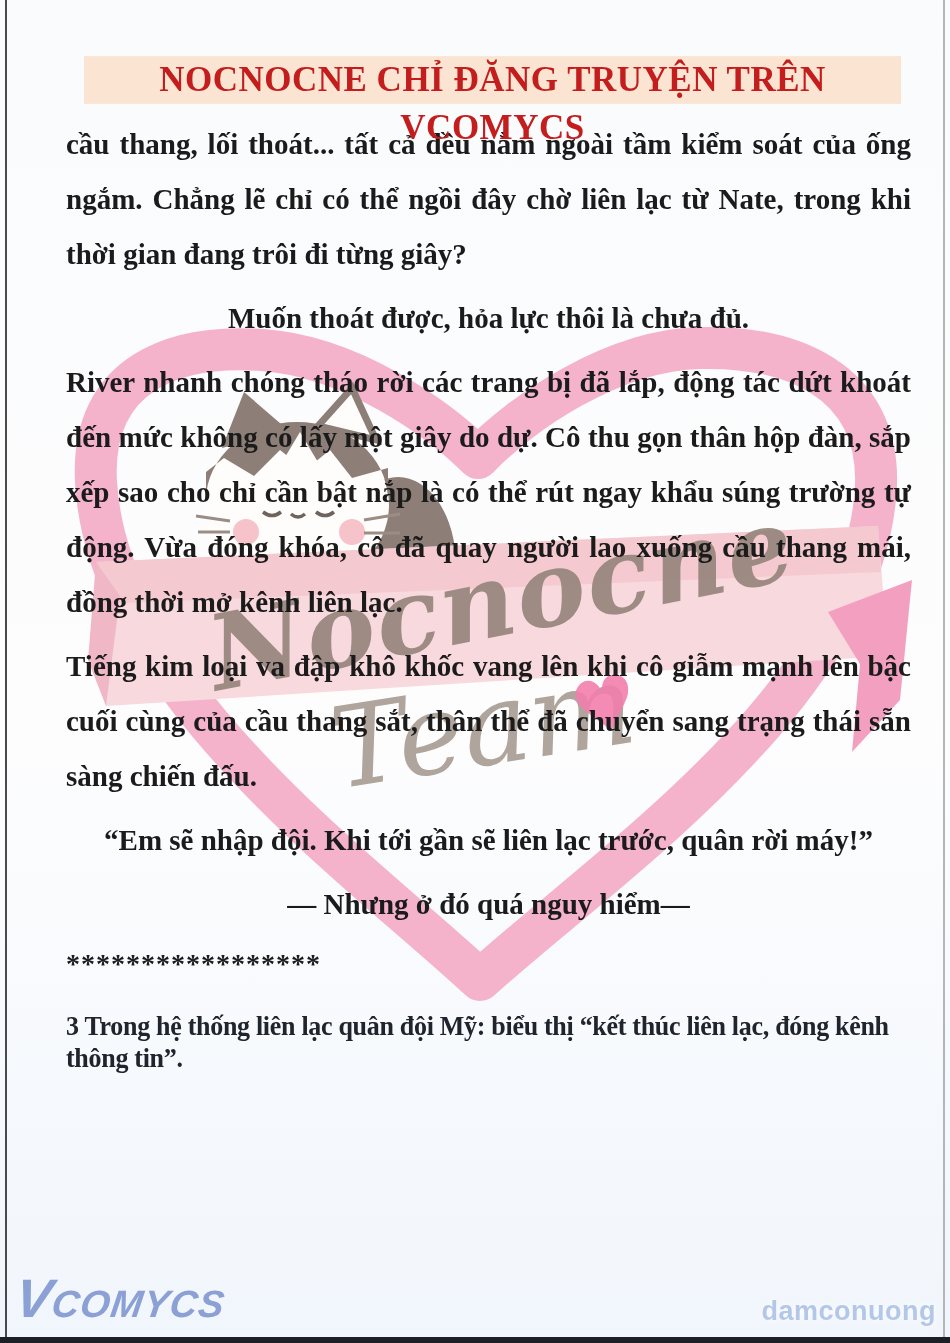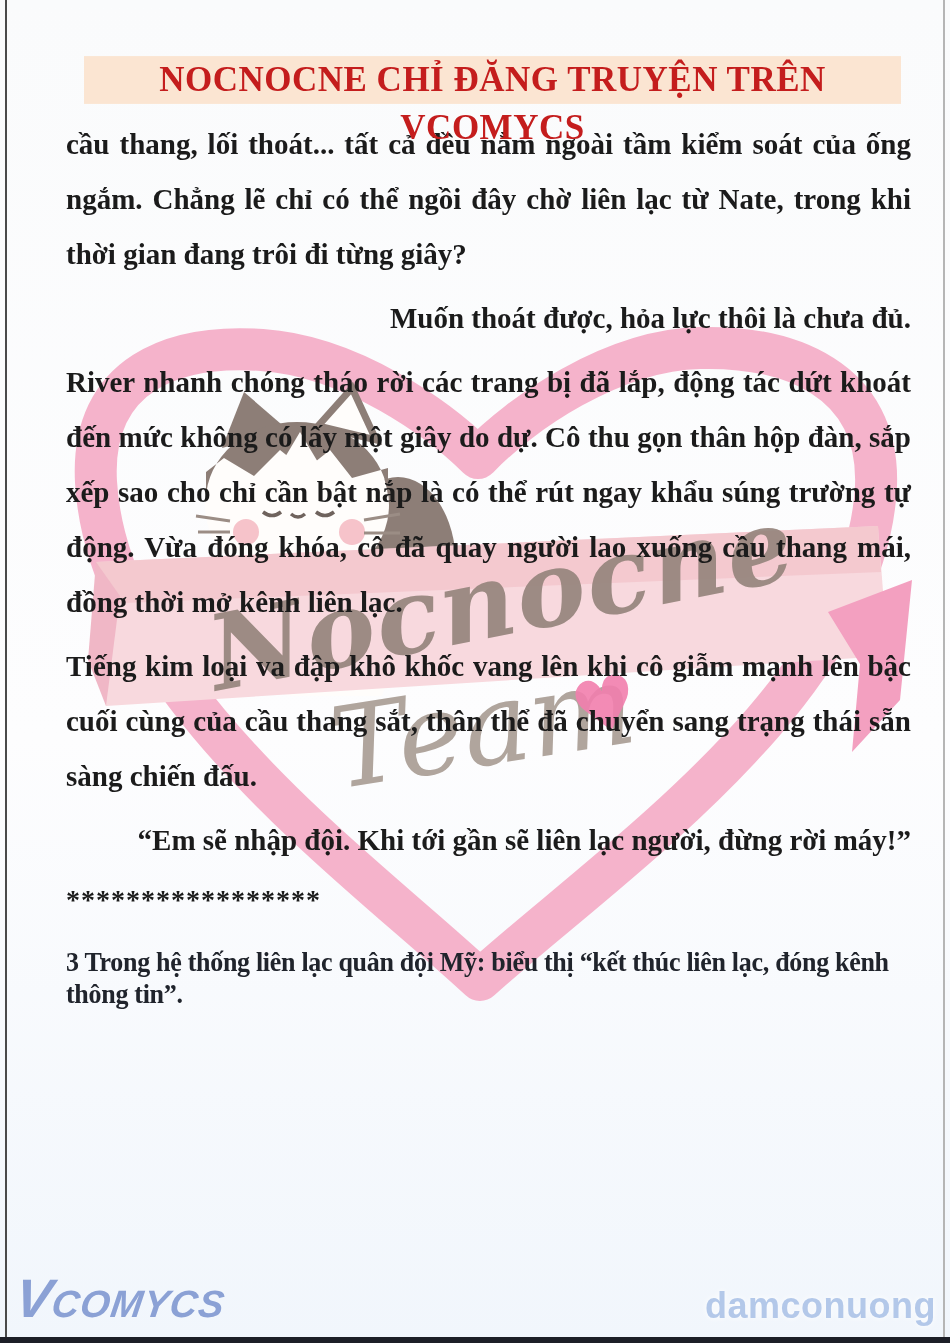--- a/index.html
+++ b/index.html
@@ -23,21 +23,21 @@
                   font-family:"DejaVu Sans",sans-serif;opacity:.9;}
 
   
   .content{position:relative;z-index:2;padding:57px 39px 0 66px;}
   .banner{margin:0 10px 14px 18px;background:#fbe5d2;color:#c41d1d;
           text-align:center;font-weight:bold;font-size:35px;line-height:46px;
           height:46px;letter-spacing:.5px;font-family:"Liberation Serif",serif;
           transform:scaleY(1.04);}
   .content p{margin:0 0 9px 0;font-size:29px;line-height:55px;font-weight:bold;
              color:#1b1b1b;text-align:justify;}
-  .content p.noj{text-align:right;}
+  .content p.noj{text-align:center;}
   .stars{margin-top:16px;font-size:28px;font-weight:bold;color:#1b1b1b;
          letter-spacing:1px;}
   .footnote{margin-top:30px;font-size:26px;font-weight:bold;color:#20242c;
             letter-spacing:-0.3px;transform:scaleY(1.08);transform-origin:left top;
             font-family:"Liberation Serif",serif;}
 
   
   .edge-left{position:absolute;left:5px;top:0;width:2px;height:1343px;
              background:#4a4a4a;z-index:3;}
   .edge-right{position:absolute;left:943px;top:0;width:2px;height:1343px;
@@ -45,21 +45,21 @@
   .edge-bottom{position:absolute;left:0;bottom:0;width:950px;height:6px;
                background:#1d1f27;z-index:3;}
 
   
   .logo-vcomycs{position:absolute;left:16px;bottom:14px;z-index:3;
                 color:#8ba1d5;font-size:38px;font-weight:bold;font-style:italic;
                 font-family:"Liberation Sans",sans-serif;transform:skewX(-8deg);
                 letter-spacing:1px;}
   .logo-vcomycs::first-letter{font-size:54px;}
   .logo-damconuong{position:absolute;right:14px;bottom:16px;z-index:3;
-                   color:#b3c8e9;font-size:36px;font-weight:bold;
+                   color:#b3c8e9;font-size:27px;font-weight:bold;
                    font-family:"Liberation Sans",sans-serif;letter-spacing:.5px;
                    text-shadow:0 0 6px #ffffff;}
 </style>
 </head>
 <body>
 
 <div class="page">
 
   <svg class="wm-svg" width="950" height="1343" viewBox="0 0 950 1343">
 
@@ -99,21 +99,22 @@
   <div class="wm-text wm-team">Team</div>
   <div class="wm-heart-glyph">♥</div>
 
   <div class="content">
     <div class="banner">NOCNOCNE CHỈ ĐĂNG TRUYỆN TRÊN VCOMYCS</div>
 
     <p>cầu thang, lối thoát... tất cả đều nằm ngoài tầm kiểm soát của ống ngắm. Chẳng lẽ chỉ có thể ngồi đây chờ liên lạc từ Nate, trong khi thời gian đang trôi đi từng giây?</p>
     <p class="noj">Muốn thoát được, hỏa lực thôi là chưa đủ.</p>
     <p>River nhanh chóng tháo rời các trang bị đã lắp, động tác dứt khoát đến mức không có lấy một giây do dự. Cô thu gọn thân hộp đàn, sắp xếp sao cho chỉ cần bật nắp là có thể rút ngay khẩu súng trường tự động. Vừa đóng khóa, cô đã quay người lao xuống cầu thang mái, đồng thời mở kênh liên lạc.</p>
     <p>Tiếng kim loại va đập khô khốc vang lên khi cô giẫm mạnh lên bậc cuối cùng của cầu thang sắt, thân thể đã chuyển sang trạng thái sẵn sàng chiến đấu.</p>
-    <p class="noj">“Em sẽ nhập đội. Khi tới gần sẽ liên lạc người, đừng rời máy!”</p>
+    <p class="noj">“Em sẽ nhập đội. Khi tới gần sẽ liên lạc trước, quân rời máy!”</p>
+    <p class="noj">— Nhưng ở đó quá nguy hiểm—</p>
 
     <div class="stars">*****************</div>
     <div class="footnote">3 Trong hệ thống liên lạc quân đội Mỹ: biểu thị “kết thúc liên lạc, đóng kênh thông tin”.</div>
   </div>
 
   <div class="edge-left"></div>
   <div class="edge-right"></div>
   <div class="edge-bottom"></div>
 
   <div class="logo-vcomycs">VCOMYCS</div>

